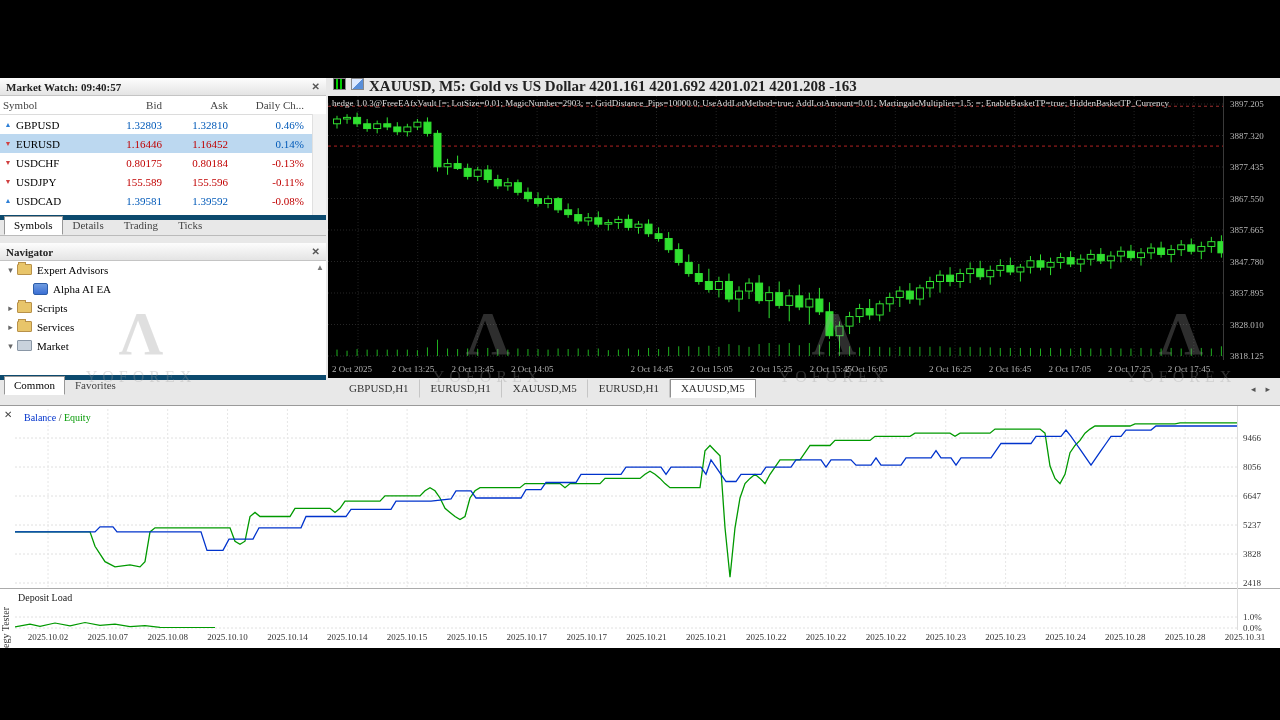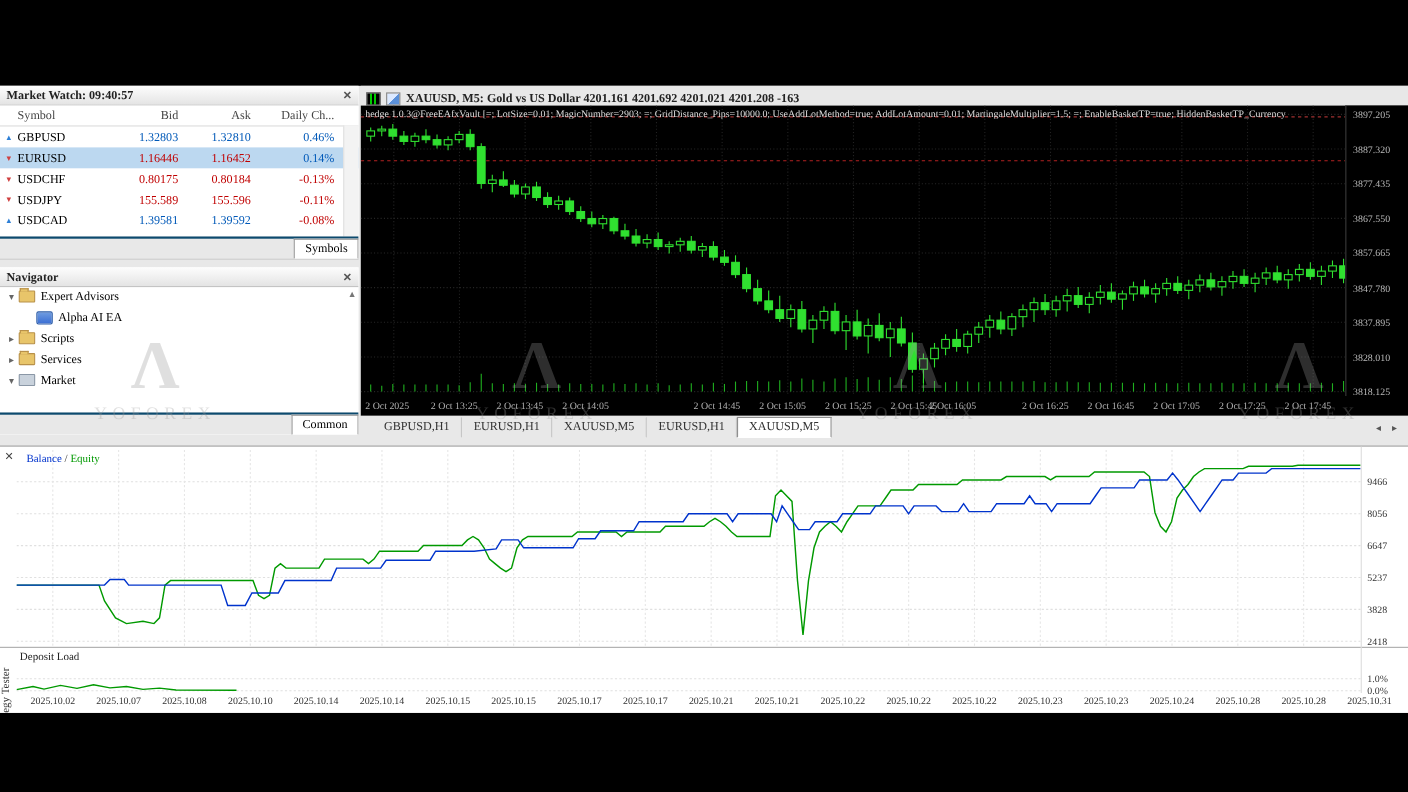--- a/index.html
+++ b/index.html
@@ -9,51 +9,51 @@
 
   
   .panel{background:#fff;}
   .panel-title{height:17px;background:linear-gradient(#fdfdfd,#e4e4e4);border-bottom:1px solid #c4c4c4;
                font-size:11px;font-weight:bold;color:#222;display:flex;align-items:center;padding:0 6px;}
   .close-x{margin-left:auto;font-size:10px;color:#555;cursor:default;}
   .market-watch{position:absolute;left:0;top:0;width:326px;height:157px;border-bottom:1px solid #bbb;overflow:hidden;}
   .mw-header{display:grid;grid-template-columns:102px 66px 66px 76px 14px;height:18px;
              border-bottom:1px solid #dcdcdc;font-size:11px;color:#444;align-items:center;background:#fff;}
   .mw-header span{padding-right:6px;}
-  .mwh-sym{padding-left:16px;text-align:left;}
+  .mwh-sym{padding-left:3px;text-align:left;}
   .mwh-num{text-align:right;}
   .mw-row{display:grid;grid-template-columns:16px 86px 66px 66px 76px 1fr;height:19px;font-size:11px;align-items:center;}
   .mw-row.selected{background:#bcd8f0;}
   .mw-row .sym{color:#000;}
   .tick{text-align:center;font-size:7px;}
   .tick.up{color:#2d7fd6;} .tick.down{color:#d04040;}
   .num{text-align:right;padding-right:6px;}
   .val.up{color:#0059b8;} .val.down{color:#c00000;}
   .chg{color:#0059b8;} .chg.neg{color:#c00000;}
   .mw-scroll{position:absolute;right:0;top:36px;width:13px;height:100px;background:#f3f3f3;border-left:1px solid #e0e0e0;}
   .scroll-btn{position:absolute;left:0;width:13px;height:13px;font-size:7px;color:#666;text-align:center;line-height:13px;}
   .tab-row{position:absolute;left:0;bottom:0;width:100%;height:20px;display:flex;align-items:flex-end;
-           background:#e8e8e8;padding-left:4px;box-sizing:border-box;border-top:2px solid #0c4a6e;flex-direction:column;}
+           background:#e8e8e8;padding-left:4px;box-sizing:border-box;border-top:5px solid #0c4a6e;}
   .tab{font-size:11px;color:#444;padding:2px 9px 3px 9px;border:1px solid transparent;white-space:nowrap;}
   .tab.active{background:#fff;border:1px solid #979797;border-bottom-color:#fff;color:#000;}
 
   .navigator{position:absolute;left:0;top:165px;width:326px;height:152px;overflow:hidden;}
   .nav-tree{position:absolute;top:17px;left:0;right:0;}
   .nav-item{height:19px;display:flex;align-items:center;font-size:11px;color:#000;}
   .expander{width:13px;text-align:center;color:#666;font-size:9px;flex:0 0 13px;}
   .nav-icon{width:13px;height:10px;margin-right:5px;flex:0 0 13px;border-radius:1px;position:relative;}
   .nav-icon.folder{background:#e8c56a;border:1px solid #b8914a;height:9px;}
   .nav-icon.folder:before{content:"";position:absolute;left:0;top:-3px;width:6px;height:2px;background:#e8c56a;border:1px solid #b8914a;border-bottom:none;}
   .nav-icon.ea{background:linear-gradient(#6f9ce0,#3b6fd4);border:1px solid #2d5da8;width:10px;height:10px;border-radius:2px;}
   .nav-icon.market{background:#c9d2dc;border:1px solid #8a97a6;height:9px;}
   .nav-scroll-up{position:absolute;right:2px;top:20px;font-size:8px;color:#777;}
 
   
   .chart-window{position:absolute;left:328px;top:0;width:952px;height:300px;}
-  .chart-titlebar{height:18px;display:flex;align-items:flex-end;gap:5px;padding:0 5px;font-size:11px;
+  .chart-titlebar{height:18px;display:flex;align-items:flex-start;gap:5px;padding:0 5px;font-size:15px;
                   font-weight:bold;color:#222;background:#e8e8e8;white-space:nowrap;overflow:hidden;}
   .ticon{width:13px;height:12px;flex:0 0 13px;border:1px solid #888;box-sizing:border-box;}
   .ticon.candles{background:#000 linear-gradient(90deg,transparent 2px,#0c0 2px,#0c0 4px,transparent 4px,transparent 6px,#0c0 6px,#0c0 8px,transparent 8px);}
   .ticon.indicator{background:linear-gradient(135deg,#dce9ff 0 50%,#5a8fd8 50% 100%);}
   .chart-black{position:absolute;top:18px;left:0;width:952px;height:264px;background:#000;}
   .ea-line{position:absolute;left:4px;top:2px;width:886px;font-size:9px;color:#ddd;white-space:nowrap;overflow:hidden;z-index:3;}
   .price-axis{position:absolute;right:0;top:0;width:56px;height:264px;border-left:1px solid #3a3a3a;background:#000;}
   .price-label{position:absolute;left:6px;font-size:9px;color:#b8b8b8;}
   .time-axis{position:absolute;top:282px;left:0;width:952px;height:18px;background:#000;}
   .time-label{position:absolute;top:4px;font-size:9px;color:#b0b0b0;white-space:nowrap;}

